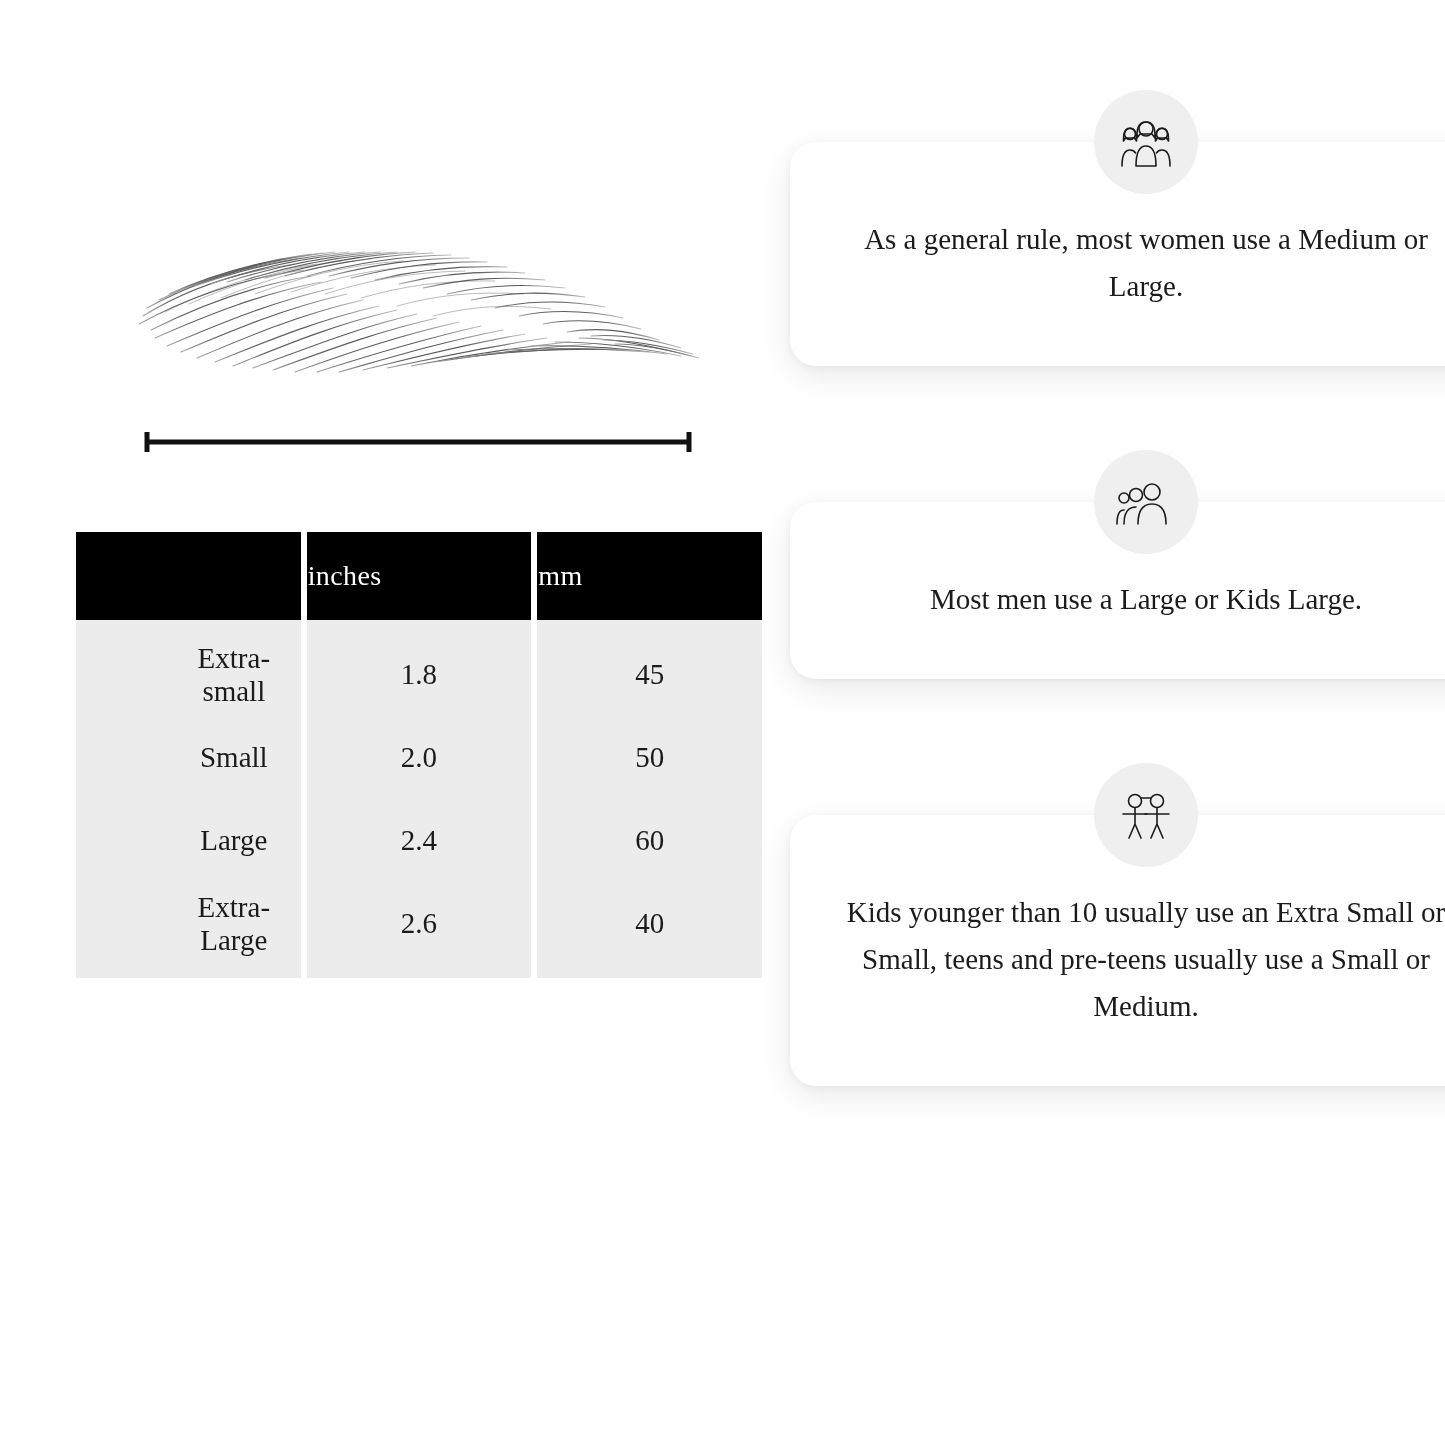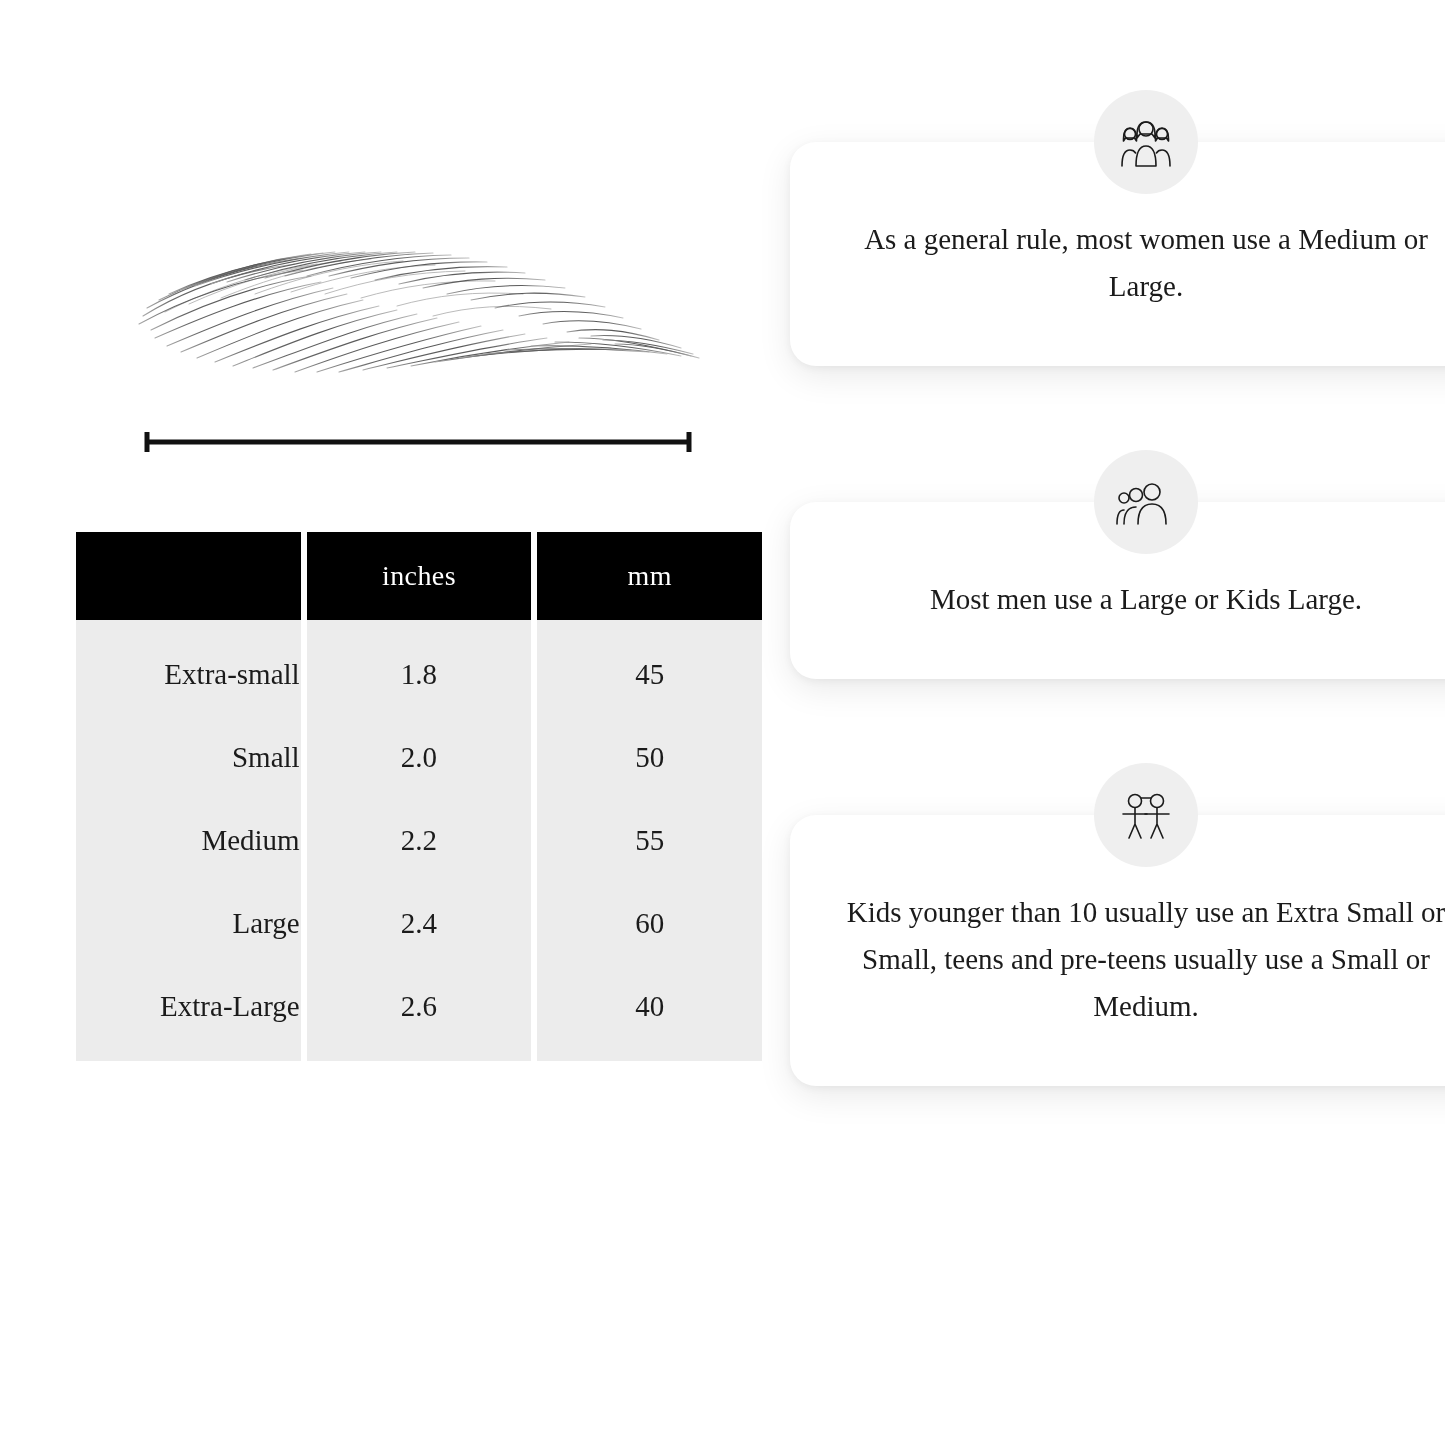--- a/index.html
+++ b/index.html
@@ -67,34 +67,34 @@
     border-spacing: 6px 0;
     table-layout: fixed;
   }
   .size-table th {
     background: #000000;
     color: #ffffff;
     font-weight: normal;
     font-size: 28px;
     height: 86px;
     vertical-align: middle;
-    text-align: center;
+    text-align: left;
     letter-spacing: 0.4px;
   }
   .size-table th.c-name { }
   .size-table td {
     background: #ececec;
     font-size: 29px;
     height: 81px;
     vertical-align: middle;
     color: #1b1b1b;
   }
   .size-table td.c-name {
-    text-align: right;
-    padding-left: 28px;
+    text-align: center;
+    padding-left: 92px;
   }
   .size-table td.c-num {
     text-align: center;
   }
   .size-table tbody tr:first-child td { padding-top: 14px; }
   .size-table tbody tr:last-child td { padding-bottom: 14px; }
 
   
   .right-col {
     position: absolute;
@@ -234,25 +234,20 @@
           <td class="c-name">Extra-small</td>
           <td class="c-num">1.8</td>
           <td class="c-num">45</td>
         </tr>
         <tr>
           <td class="c-name">Small</td>
           <td class="c-num">2.0</td>
           <td class="c-num">50</td>
         </tr>
         <tr>
-          <td class="c-name">Medium</td>
-          <td class="c-num">2.2</td>
-          <td class="c-num">55</td>
-        </tr>
-        <tr>
           <td class="c-name">Large</td>
           <td class="c-num">2.4</td>
           <td class="c-num">60</td>
         </tr>
         <tr>
           <td class="c-name">Extra-Large</td>
           <td class="c-num">2.6</td>
           <td class="c-num">40</td>
         </tr>
       </tbody>

